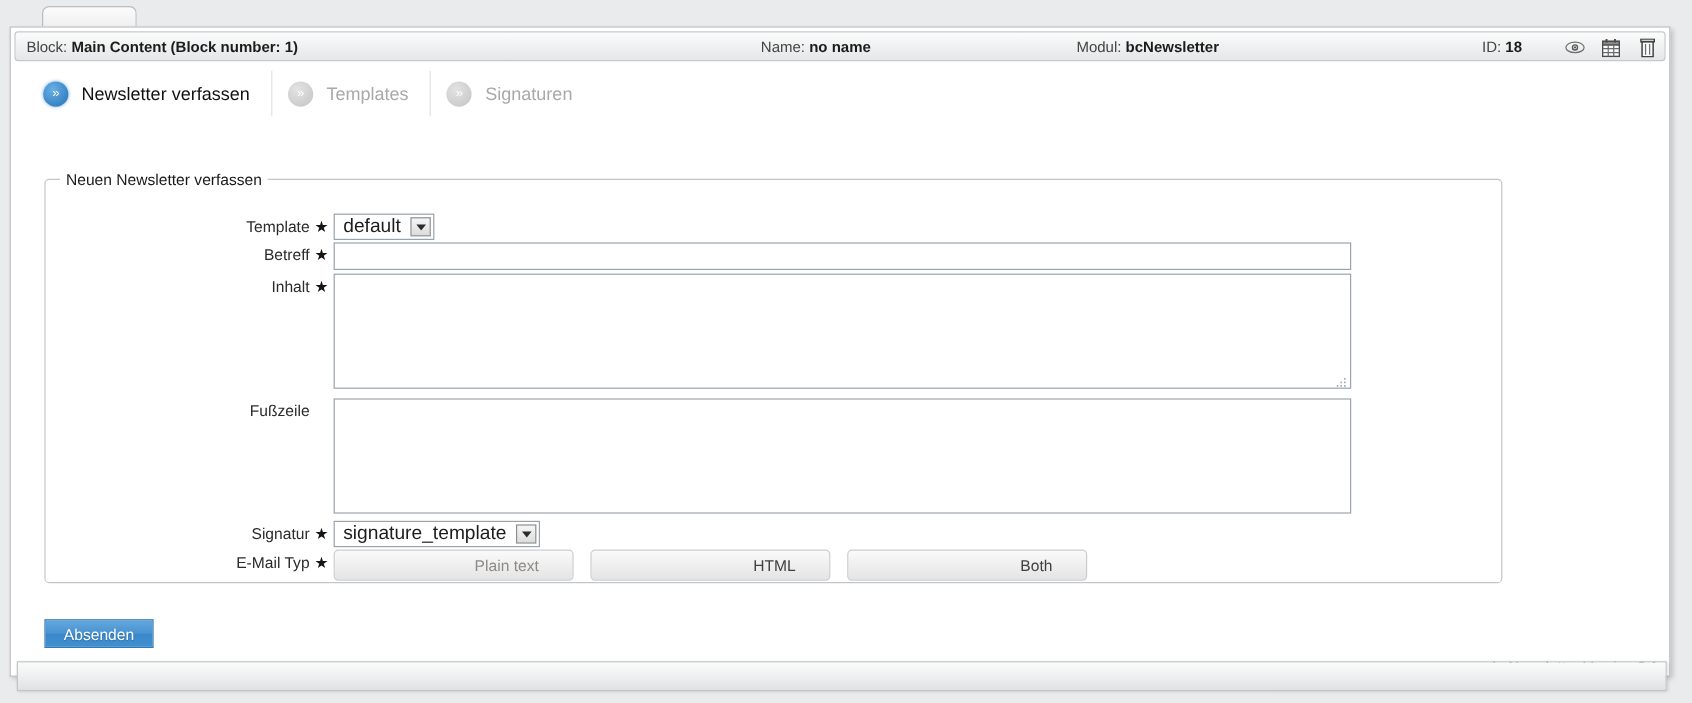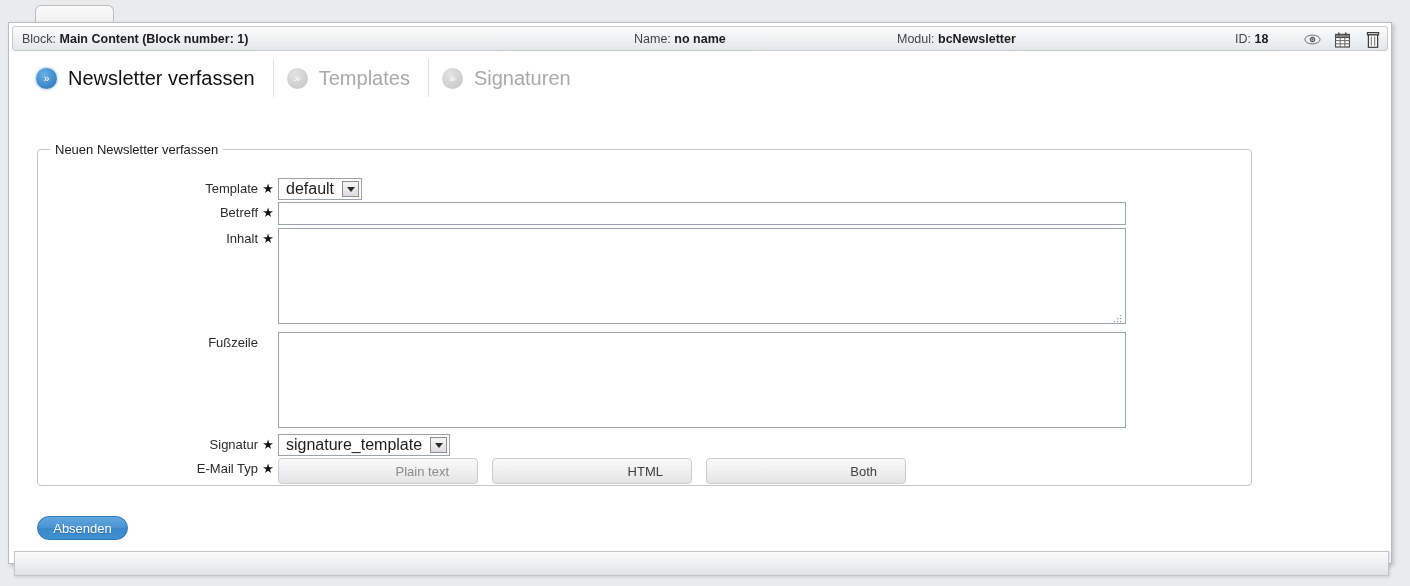--- a/index.html
+++ b/index.html
@@ -134,21 +134,21 @@
   }
   .tab-badge.active {
     background: radial-gradient(circle at 38% 32%, #6ab0e4 0%, #3d88c8 62%, #2f72b0 100%);
     color: #ffffff;
     box-shadow: 0 0 3px rgba(61,136,200,0.75);
   }
   .tab-badge.inactive {
     background: radial-gradient(circle at 38% 32%, #e3e3e3 0%, #cfcfcf 62%, #c4c4c4 100%);
     color: #ffffff;
   }
-  .tab-label { font-size: 20px; white-space: nowrap; }
+  .tab-label { font-size: 15px; white-space: nowrap; }
   .tab-label.active   { color: #111111; }
   .tab-label.inactive { color: #a9a9a9; }
 
   
   #form-fieldset {
     position: absolute;
     left: 28px;
     top: 126px;
     width: 1215px;
     height: 337px;
@@ -288,21 +288,21 @@
   .etype-btn.normal { color: #404040; }
 
   
   #submit-button {
     position: absolute;
     left: 28px;
     top: 493px;
     width: 91px;
     height: 24px;
     border: 1px solid #2f79b5;
-    border-radius: 12px;
+    border-radius: 0;
     background: linear-gradient(to bottom, #63a6dd 0%, #4a94d2 48%, #3b87c9 52%, #4090d0 100%);
     color: #ffffff;
     font-family: "Liberation Sans", sans-serif;
     font-size: 13px;
     cursor: pointer;
     box-sizing: border-box;
     text-shadow: 0 1px 1px rgba(0,0,0,0.22);
   }
 
   

